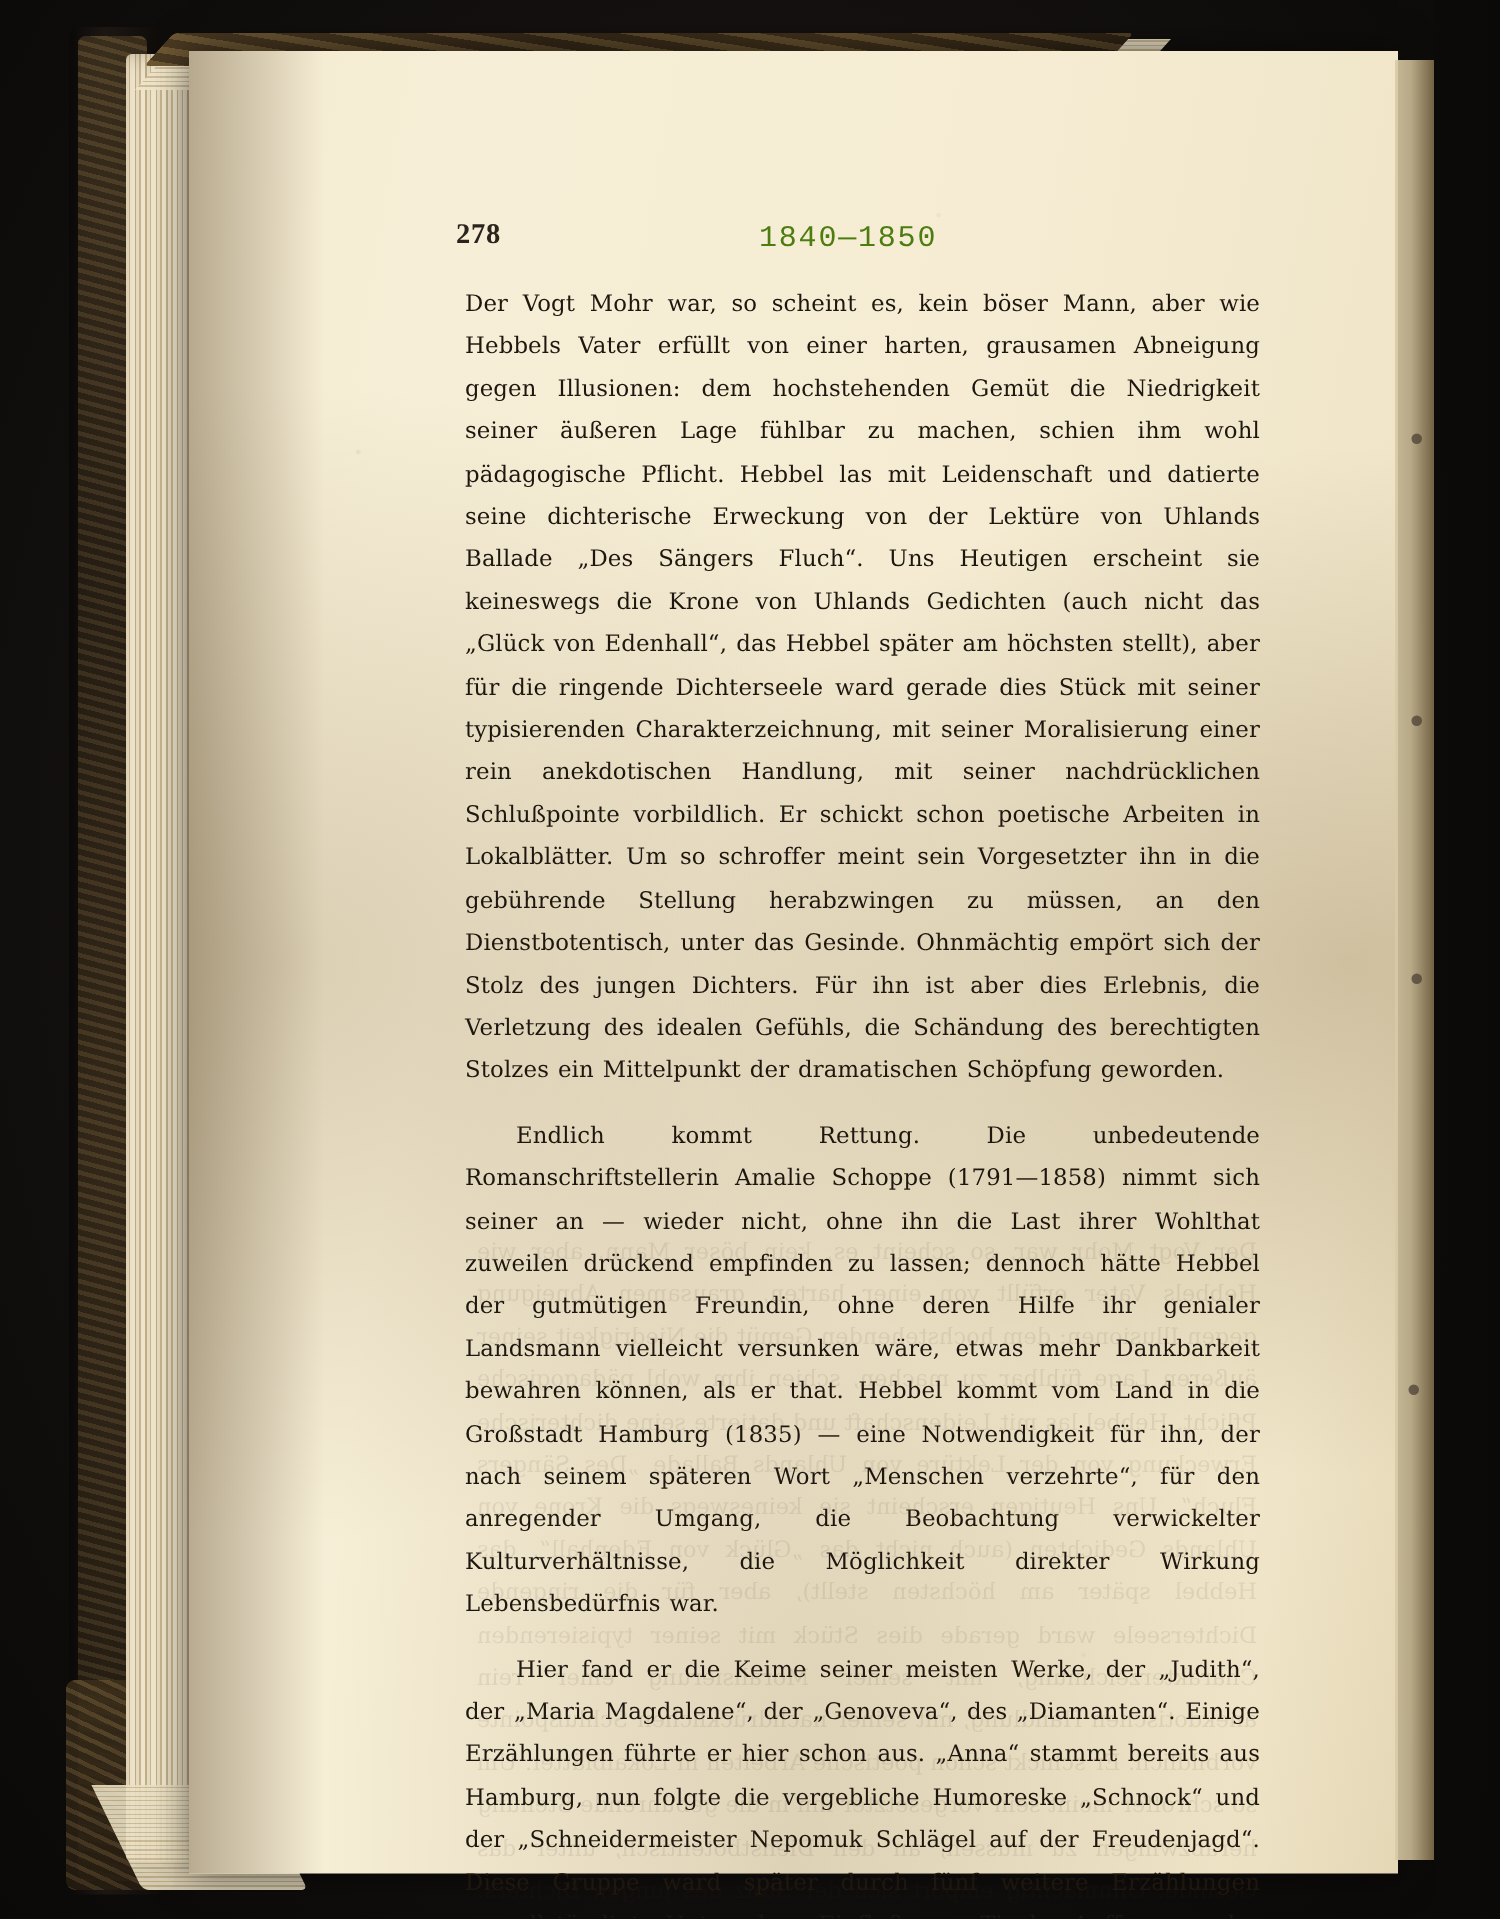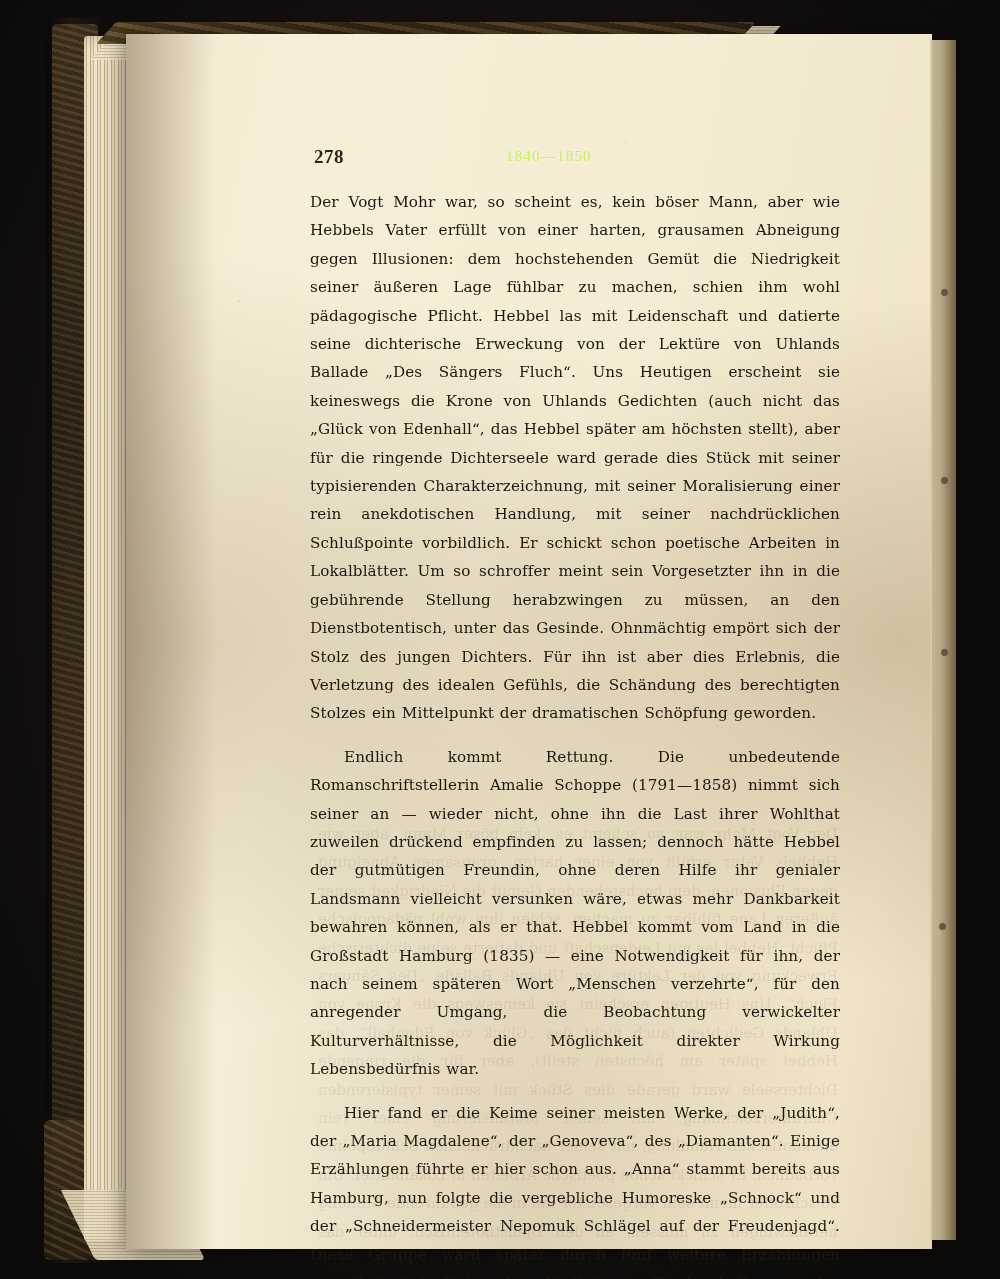--- a/index.html
+++ b/index.html
@@ -202,29 +202,28 @@
   }
   .folio {
     position: absolute;
     left: -6px;
     top: 0;
     font-family: "Liberation Serif", serif;
     font-size: 19px;
     font-weight: 700;
     color: #2b241c;
     letter-spacing: .5px;
-    margin-left: 10px;
   }
   .running-head {
     position: absolute;
     left: 196px;
     top: 2px;
-    font-family: Liberation Serif, serif;
-    font-size: 15px;
-    color: #bef264;
+    font-family: Liberation Mono, monospace;
+    font-size: 20px;
+    color: #4d7c0f;
     letter-spacing: 1.2px;
   }
 
   .body p {
     margin: 0 0 0 0;
     font-family: "DejaVu Serif", "Liberation Serif", serif;
     font-size: 15.2px;
     line-height: 28.4px;
     color: #231c14;
     text-align: justify;

